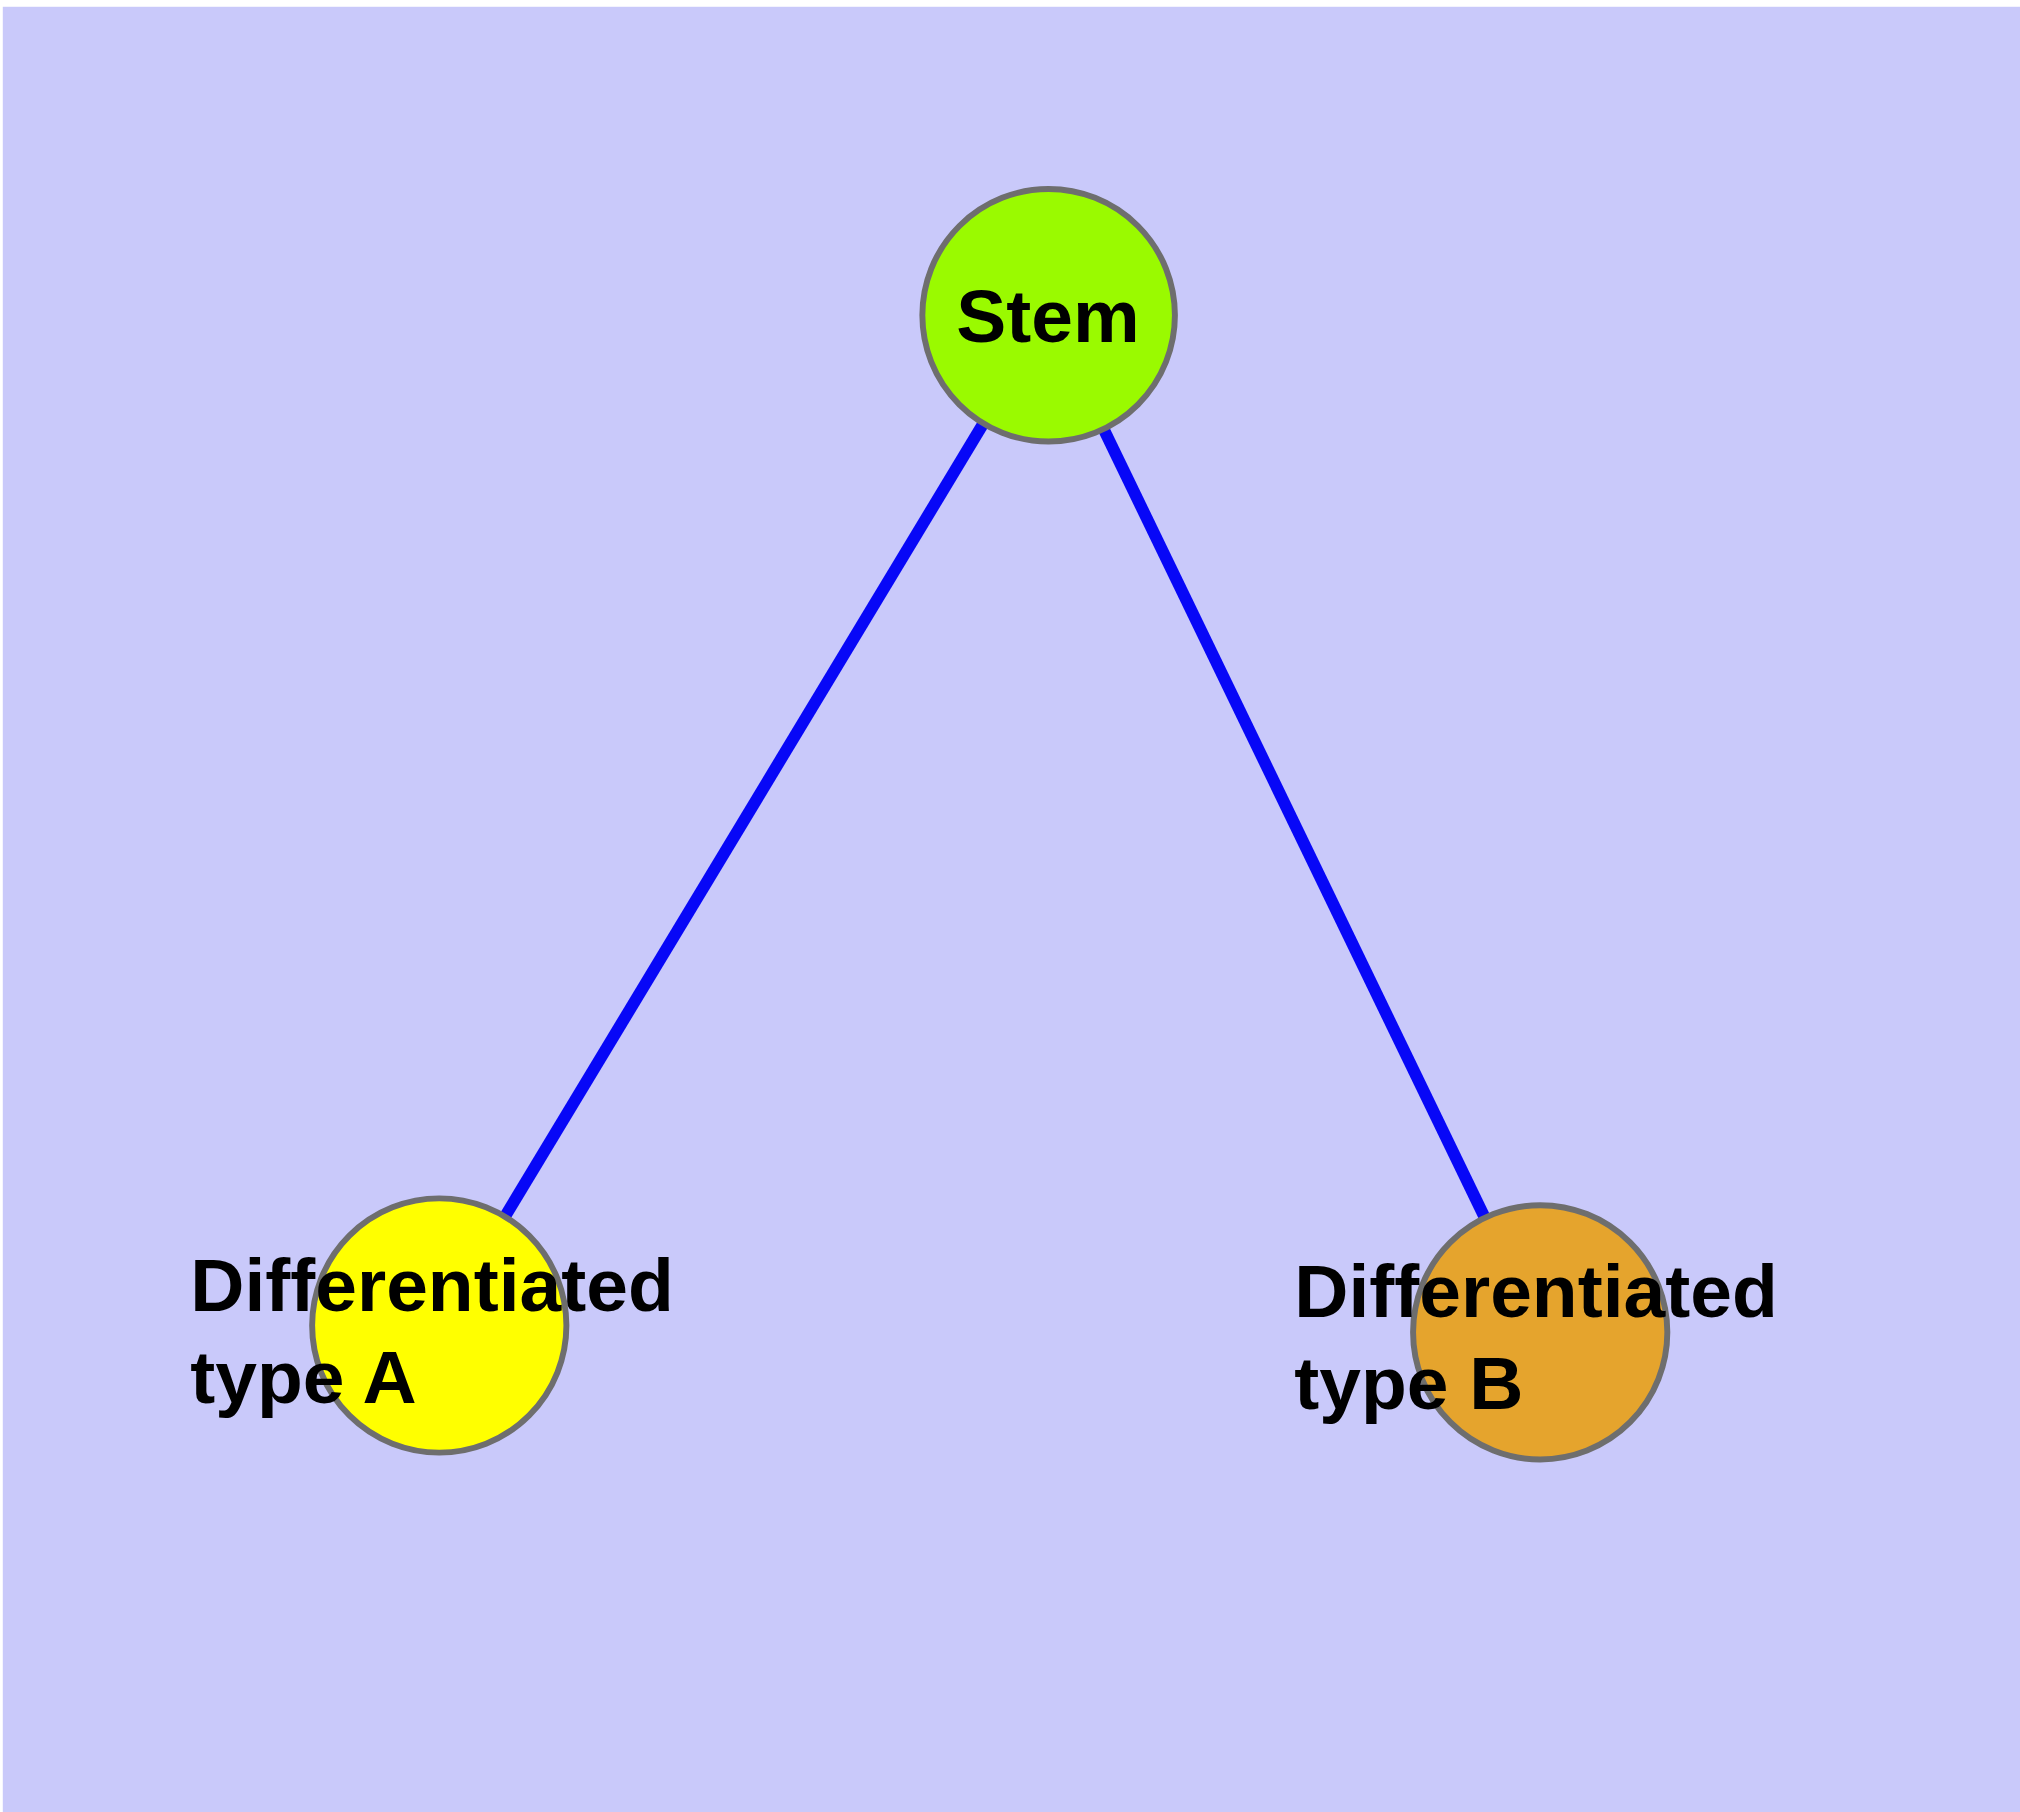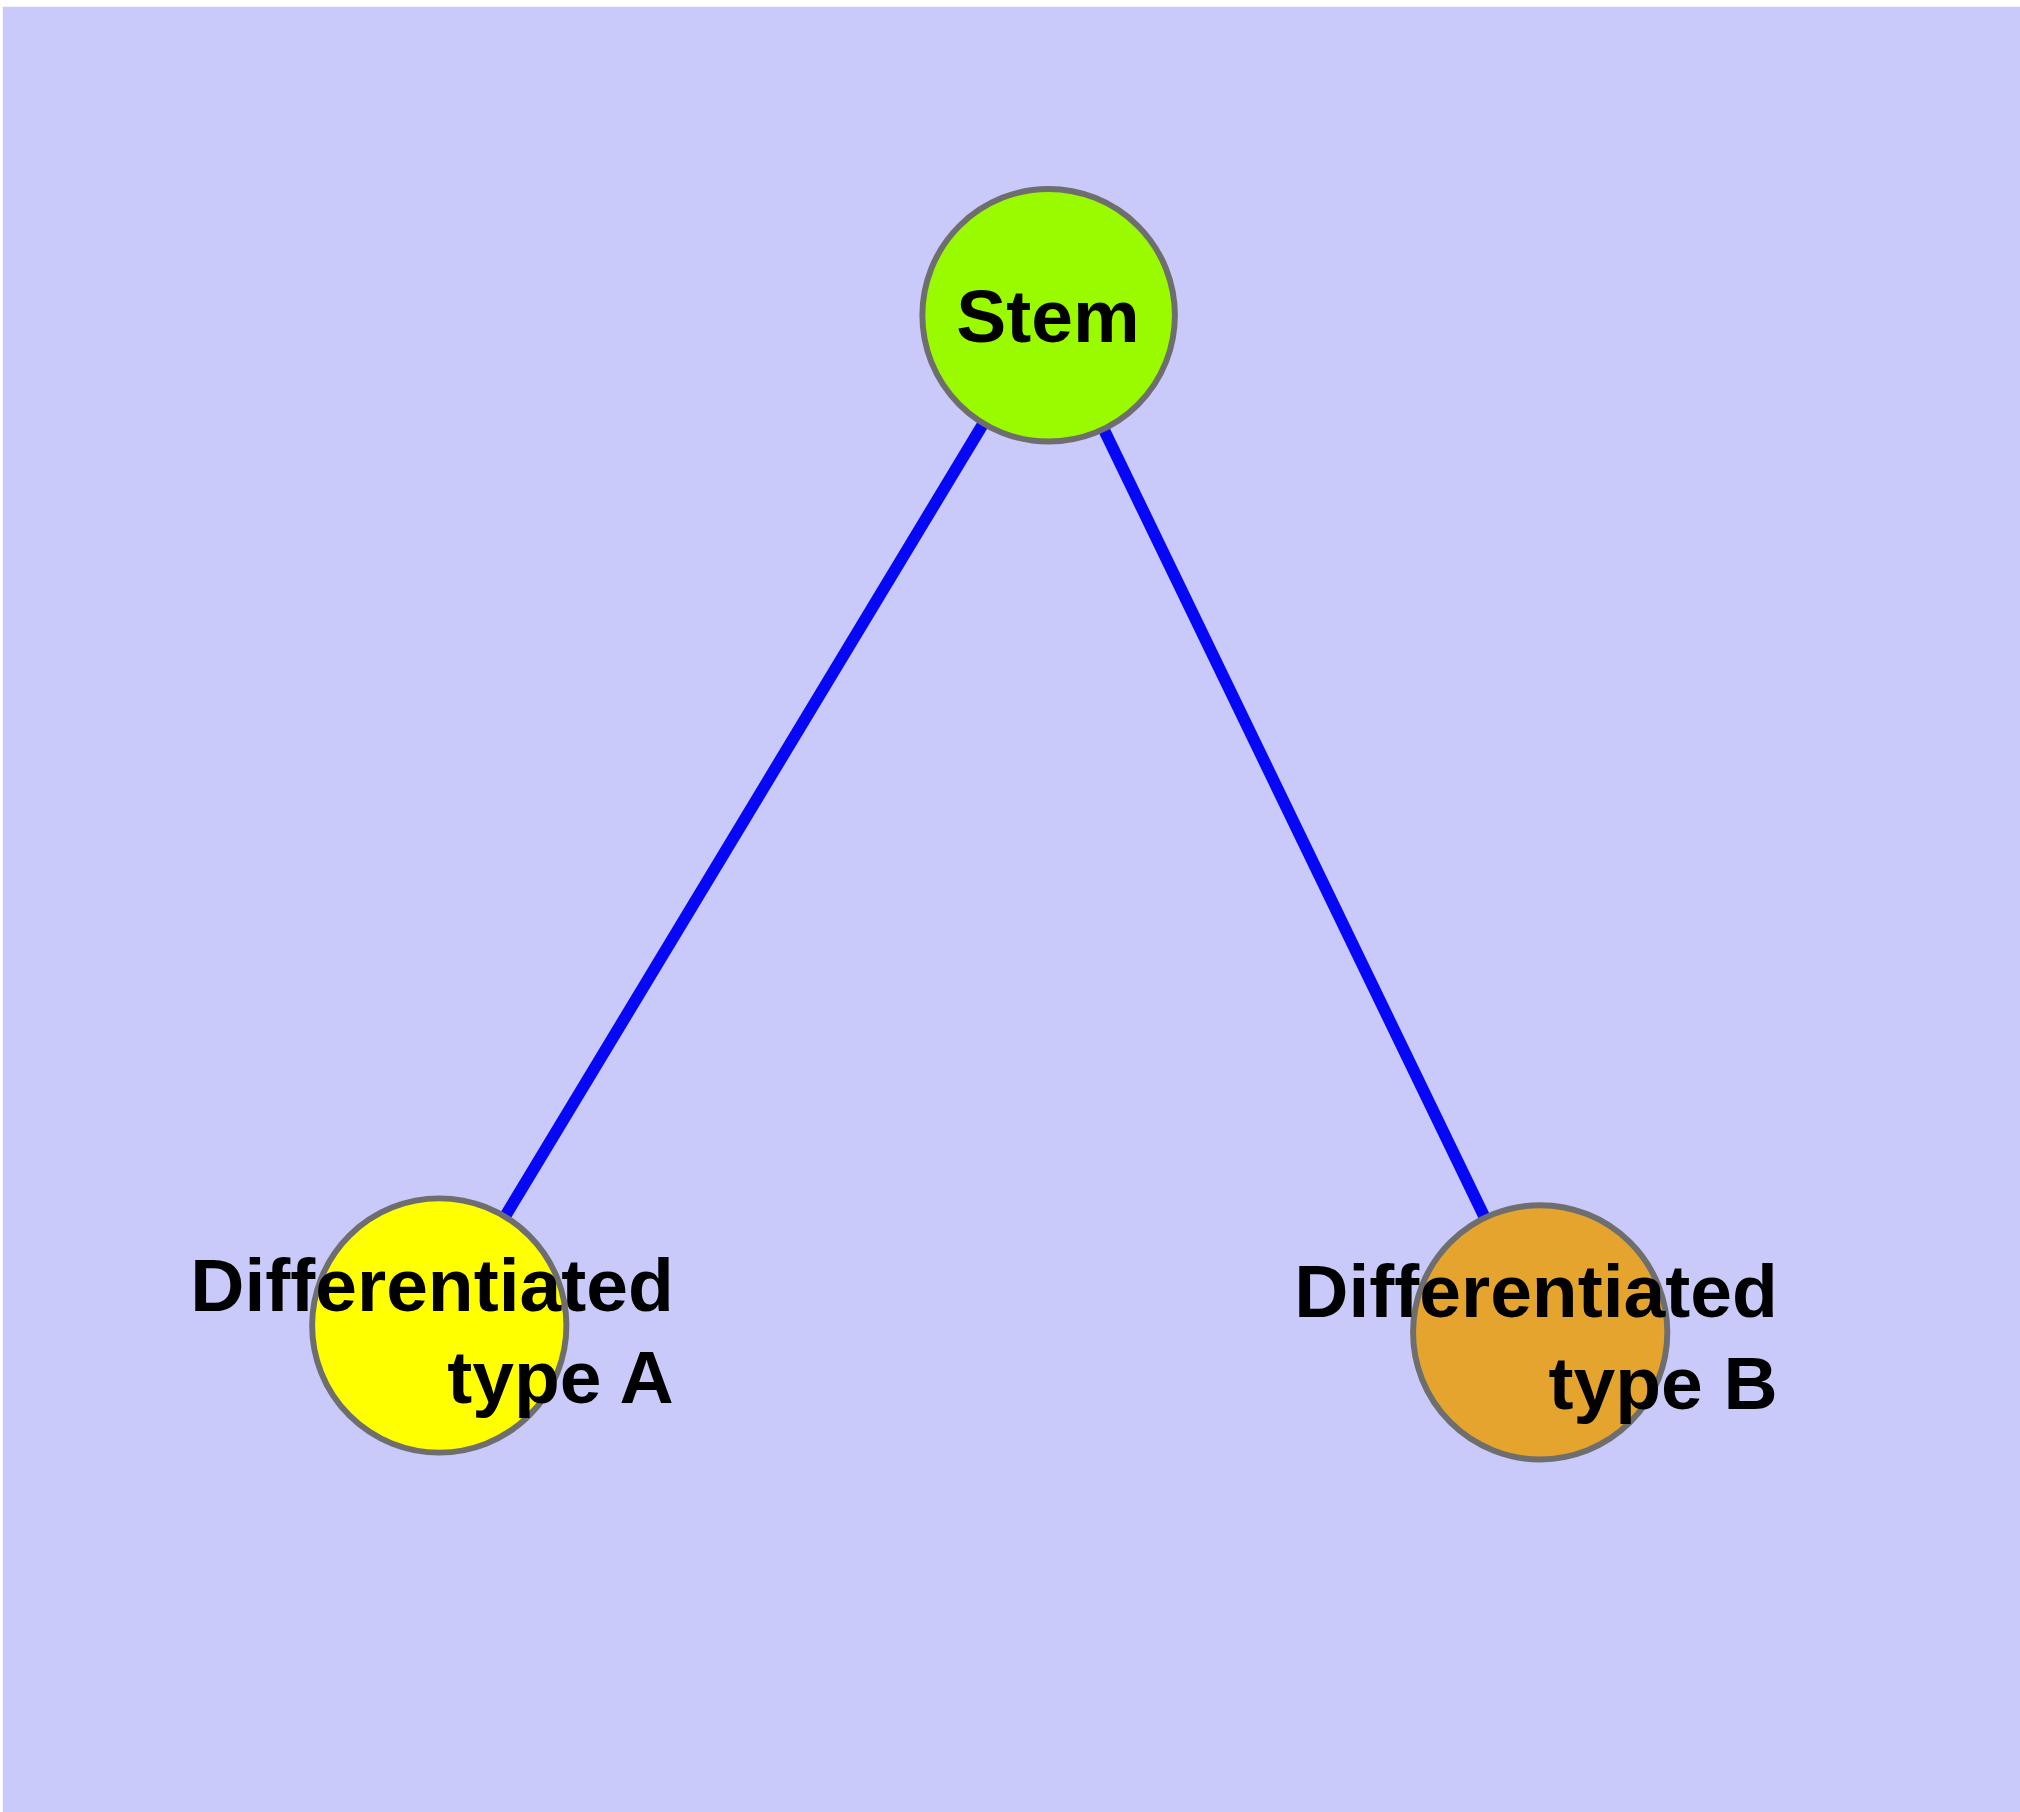--- a/index.html
+++ b/index.html
@@ -18,21 +18,21 @@
   }
   .stage svg {
     position: absolute;
     left: 0;
     top: 0;
   }
   .node-label {
     position: absolute;
     transform: translate(-50%, -50%);
     white-space: pre-line;
-    text-align: right;
+    text-align: left;
     font-weight: bold;
     font-size: 75px;
     line-height: 1.22;
     color: #000000;
     letter-spacing: 0px;
     pointer-events: none;
   }
 </style>
 </head>
 <body>

